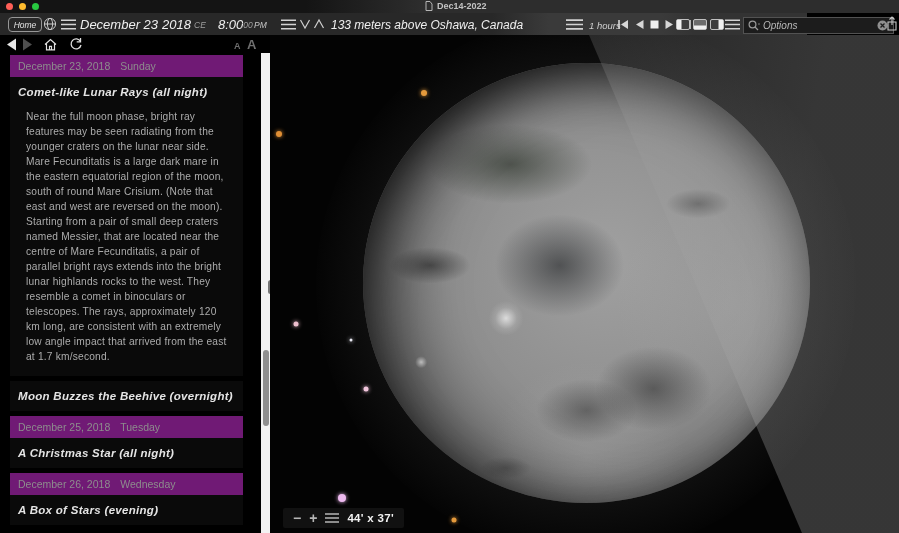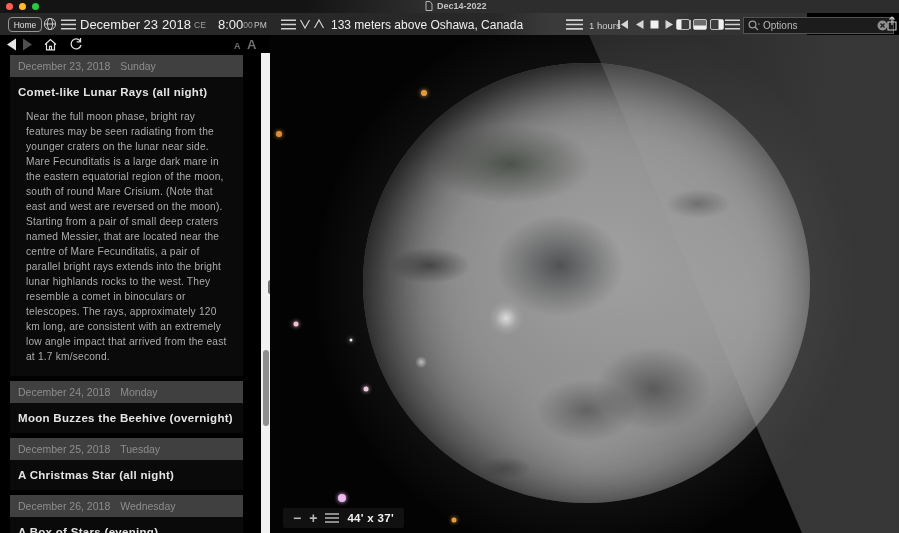--- a/index.html
+++ b/index.html
@@ -10,42 +10,42 @@
   .titlebar{position:absolute;left:0;top:0;width:899px;height:13px;
     background:linear-gradient(90deg,#141414 0%,#141414 34%,#2d2d2d 47%,#2d2d2d 100%);}
   .traffic{position:absolute;left:6px;top:3px;display:flex;gap:6px;}
   .tl{width:7px;height:7px;border-radius:50%;}
   .titlebar-center{position:absolute;left:425px;top:1px;display:flex;align-items:center;gap:4px;}
   .titlebar-center span{color:#c3c3c3;font-size:9px;font-weight:bold;}
 
   
   .toolbar{position:absolute;left:0;top:13px;width:807px;height:22px;
     background:linear-gradient(90deg,#282828 0%,#282828 61%,#3a3a3a 68%,#3a3a3a 82%,#333 86%,#333 100%);
-    border-bottom:1px solid #050505;}
+    border-bottom:1px solid #050505;font-style:italic;}
   .tb{position:absolute;display:flex;align-items:center;}
   .home-btn{left:8px;top:4px;width:32px;height:13px;border:1px solid #979797;border-radius:4px;
     justify-content:center;color:#e2e2e2;font-size:8.5px;cursor:default;}
   .tb-text{color:#efefef;font-size:13px;}
   .tb-small{color:#9e9e9e;font-size:8.5px;}
   .search-field{left:743px;top:4px;width:141px;height:15px;background:#1c1c1c;border:1px solid #525252;
     border-radius:0;padding:0 4px;gap:3px;}
   .search-field span{color:#b9b9b9;font-size:10px;}
   .indicator-dot{position:absolute;left:706px;top:35px;width:4px;height:4px;border-radius:50%;background:rgba(220,220,220,.65);}
 
   
   .left-panel{position:absolute;left:0;top:35px;width:270px;height:498px;background:#000;}
   .panel-nav{position:absolute;left:0;top:0;width:270px;height:19px;}
   .pn{position:absolute;top:2px;}
   .fontA{color:#6f6f6f;font-weight:bold;}
   .events-list{position:absolute;left:10px;top:20px;width:233px;}
   .evt-section{margin-bottom:5px;}
-  .evt-header{background:#404040;height:22px;display:flex;align-items:center;gap:10px;padding-left:8px;}
+  .evt-header{background:#701a75;height:22px;display:flex;align-items:center;gap:10px;padding-left:8px;}
   .evt-date,.evt-weekday{color:#8d8d8d;font-size:10.5px;}
   .evt-body{background:#0a0a0a;}
-  .evt-title{color:#e4e4e4;font-weight:bold;font-size:11.5px;letter-spacing:.3px;padding:9px 8px 9px 8px;}
+  .evt-title{color:#e4e4e4;font-weight:bold;font-size:11.5px;letter-spacing:.3px;padding:9px 8px 9px 8px;font-style:italic;}
   .evt-desc{color:#acacac;font-size:10.2px;line-height:15px;letter-spacing:.2px;padding:2px 12px 12px 8px;margin-left:8px;}
   .scroll-track{position:absolute;left:261px;top:18px;width:9px;height:480px;background:#f2f2f2;}
   .scroll-thumb{position:absolute;left:1.5px;top:297px;width:6px;height:76px;background:#8f8f8f;border-radius:3px;}
   .divider-handle{position:absolute;left:268px;top:245px;width:5px;height:14px;background:#757575;border-radius:2.5px;}
 
   
   .skyview{position:absolute;left:270px;top:35px;width:629px;height:498px;background:#030303;overflow:hidden;}
   .moon-halo{position:absolute;left:46px;top:-20px;width:540px;height:540px;border-radius:50%;
     background:radial-gradient(circle,rgba(170,170,170,.14) 42%,transparent 72%);}
   .moon{position:absolute;left:93px;top:28px;width:447px;height:440px;border-radius:50%;
@@ -220,24 +220,20 @@
           <div class="evt-header">
             <span class="evt-date">December 23, 2018</span>
             <span class="evt-weekday">Sunday</span>
           </div>
           <div class="evt-body">
             <div class="evt-title">Comet-like Lunar Rays (all night)</div>
             <div class="evt-desc">Near the full moon phase, bright ray features may be seen radiating from the younger craters on the lunar near side. Mare Fecunditatis is a large dark mare in the eastern equatorial region of the moon, south of round Mare Crisium. (Note that east and west are reversed on the moon). Starting from a pair of small deep craters named Messier, that are located near the centre of Mare Fecunditatis, a pair of parallel bright rays extends into the bright lunar highlands rocks to the west. They resemble a comet in binoculars or telescopes. The rays, approximately 120 km long, are consistent with an extremely low angle impact that arrived from the east at 1.7 km/second.</div>
           </div>
         </div>
         <div class="evt-section">
-          <div class="evt-header">
-            <span class="evt-date">December 24, 2018</span>
-            <span class="evt-weekday">Monday</span>
-          </div>
           <div class="evt-body">
             <div class="evt-title">Moon Buzzes the Beehive (overnight)</div>
           </div>
         </div>
         <div class="evt-section">
           <div class="evt-header">
             <span class="evt-date">December 25, 2018</span>
             <span class="evt-weekday">Tuesday</span>
           </div>
           <div class="evt-body">

